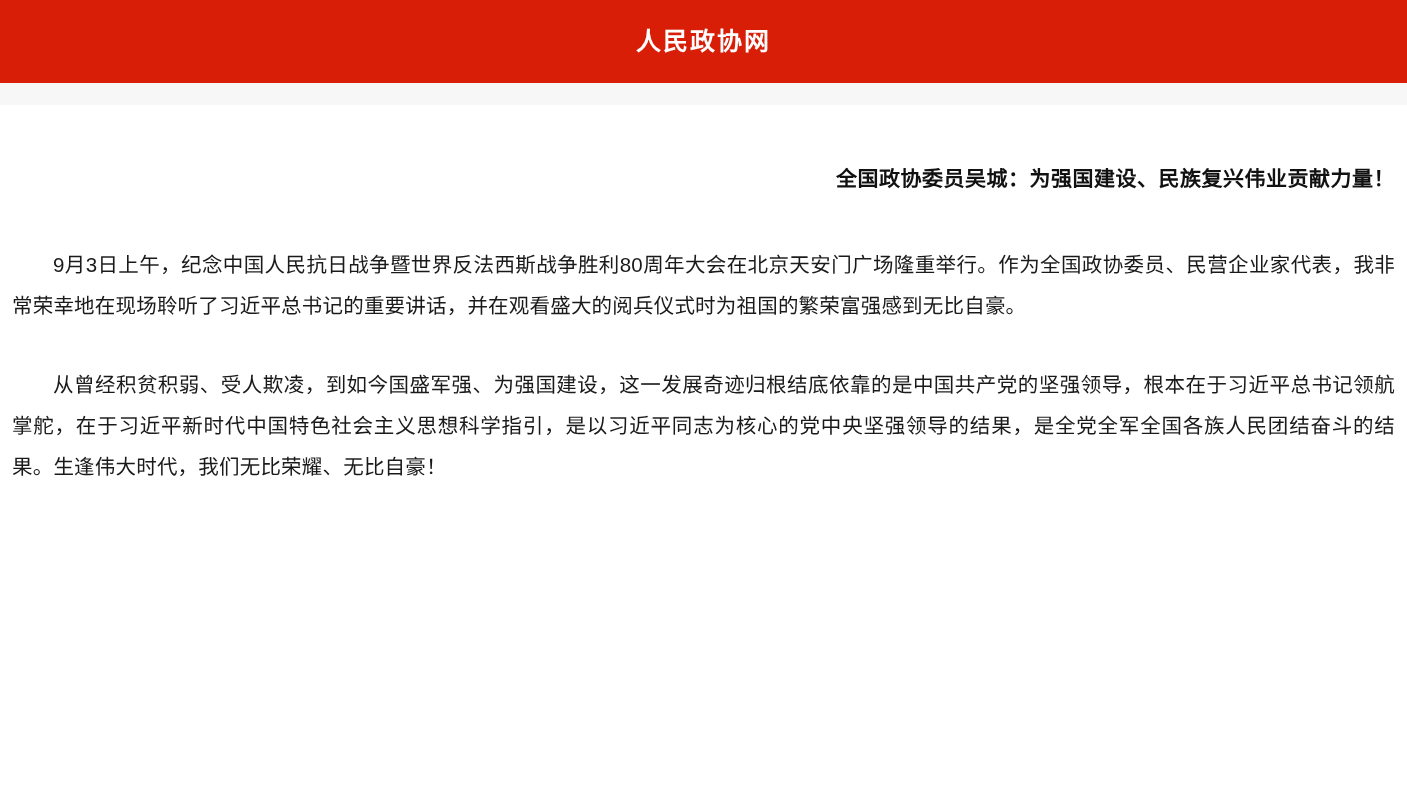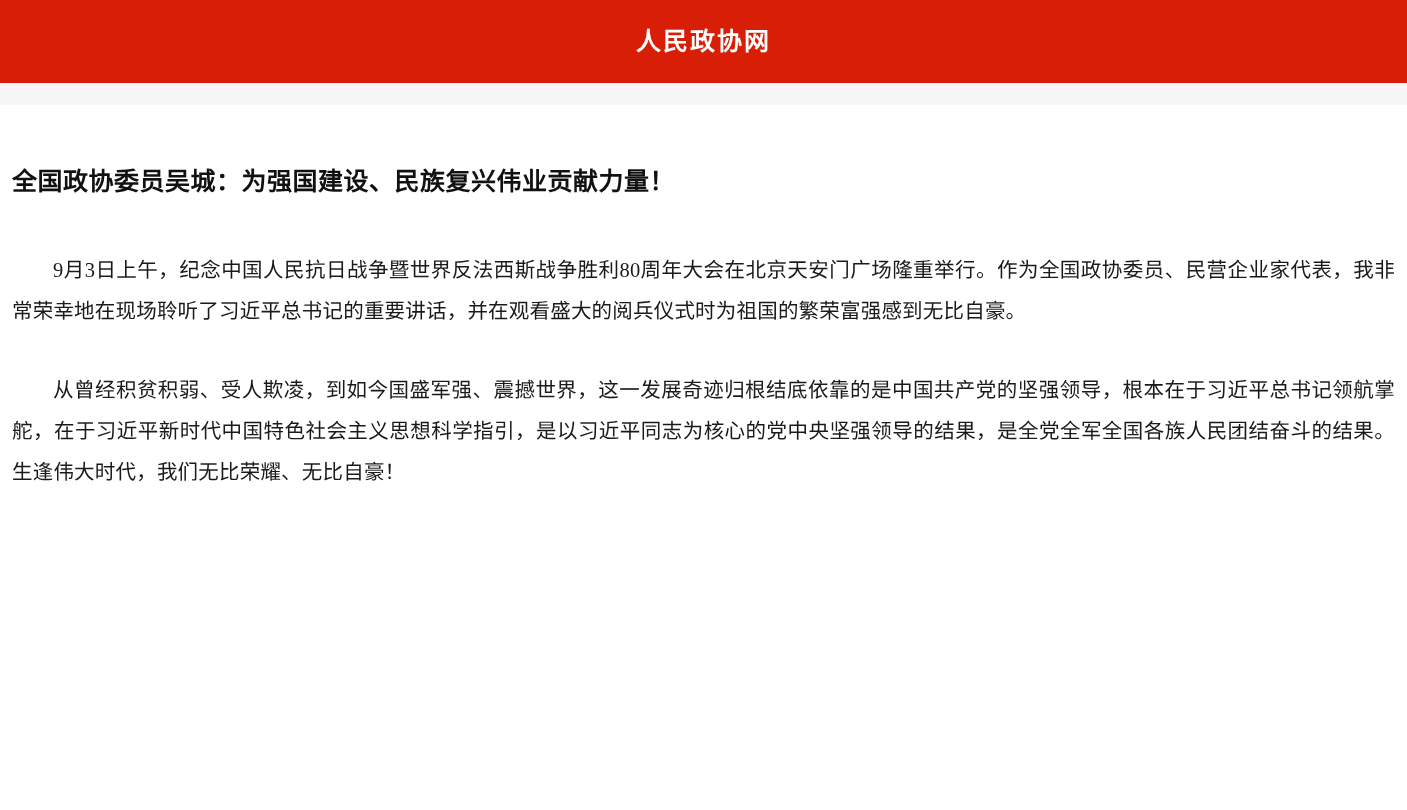--- a/index.html
+++ b/index.html
@@ -40,31 +40,31 @@
   .header-gap {
     width: 100%;
     height: 22px;
     background: #f7f7f7;
   }
   .article {
     padding: 0 12px;
     box-sizing: border-box;
   }
   .article-title {
-    font-size: 25px;
+    font-size: 21px;
     font-weight: bold;
     color: #111111;
     margin: 0;
     padding-top: 60px;
     line-height: 1.3;
     letter-spacing: 0.5px;
+    text-align: right;
   }
   .article-body {
     padding-top: 52px;
-    font-family: Liberation Serif, serif;
   }
   .article-body p {
     margin: 0 0 38px 0;
     font-size: 20.5px;
     line-height: 41px;
     color: #1a1a1a;
     text-align: justify;
     text-indent: 2em;
     letter-spacing: 0.2px;
   }
@@ -81,17 +81,17 @@
     <div class="site-title">人民政协网</div>
   </div>
 
   <div class="header-gap"></div>
 
   <div class="article">
     <h1 class="article-title">全国政协委员吴城：为强国建设、民族复兴伟业贡献力量！</h1>
 
     <div class="article-body">
       <p>9月3日上午，纪念中国人民抗日战争暨世界反法西斯战争胜利80周年大会在北京天安门广场隆重举行。作为全国政协委员、民营企业家代表，我非常荣幸地在现场聆听了习近平总书记的重要讲话，并在观看盛大的阅兵仪式时为祖国的繁荣富强感到无比自豪。</p>
-      <p>从曾经积贫积弱、受人欺凌，到如今国盛军强、震撼世界，这一发展奇迹归根结底依靠的是中国共产党的坚强领导，根本在于习近平总书记领航掌舵，在于习近平新时代中国特色社会主义思想科学指引，是以习近平同志为核心的党中央坚强领导的结果，是全党全军全国各族人民团结奋斗的结果。生逢伟大时代，我们无比荣耀、无比自豪！</p>
+      <p>从曾经积贫积弱、受人欺凌，到如今国盛军强、为强国建设，这一发展奇迹归根结底依靠的是中国共产党的坚强领导，根本在于习近平总书记领航掌舵，在于习近平新时代中国特色社会主义思想科学指引，是以习近平同志为核心的党中央坚强领导的结果，是全党全军全国各族人民团结奋斗的结果。生逢伟大时代，我们无比荣耀、无比自豪！</p>
     </div>
   </div>
 
 </div>
 
 </body></html>

